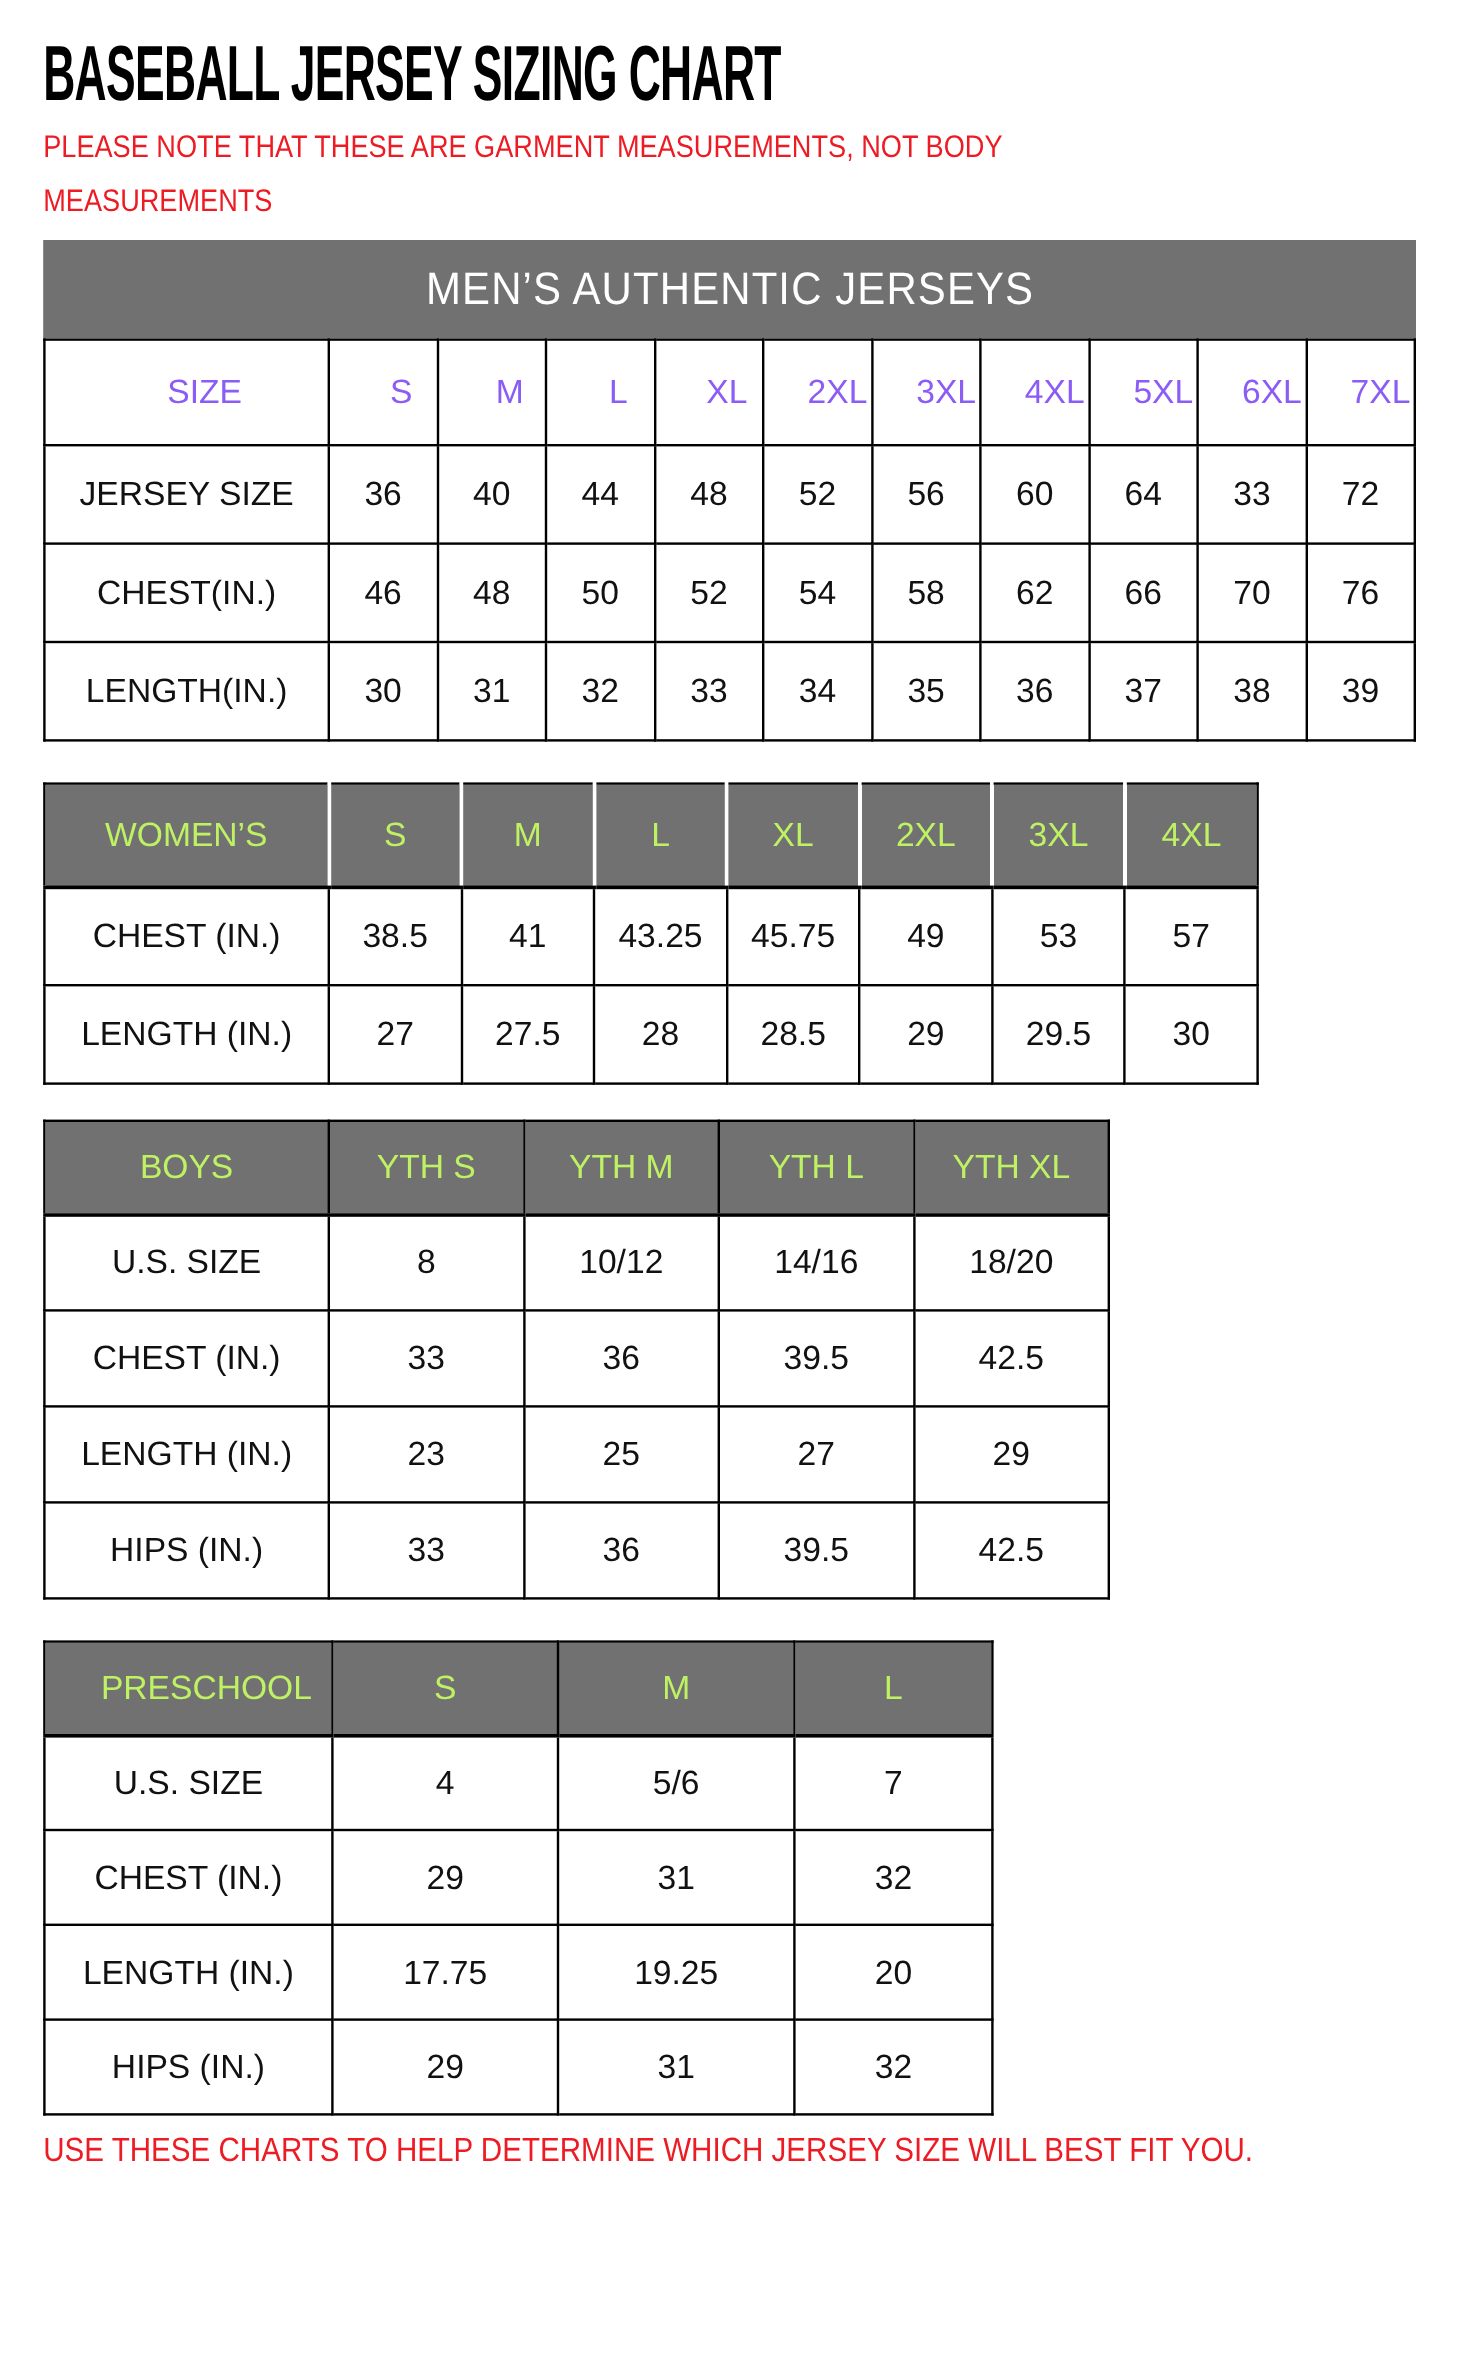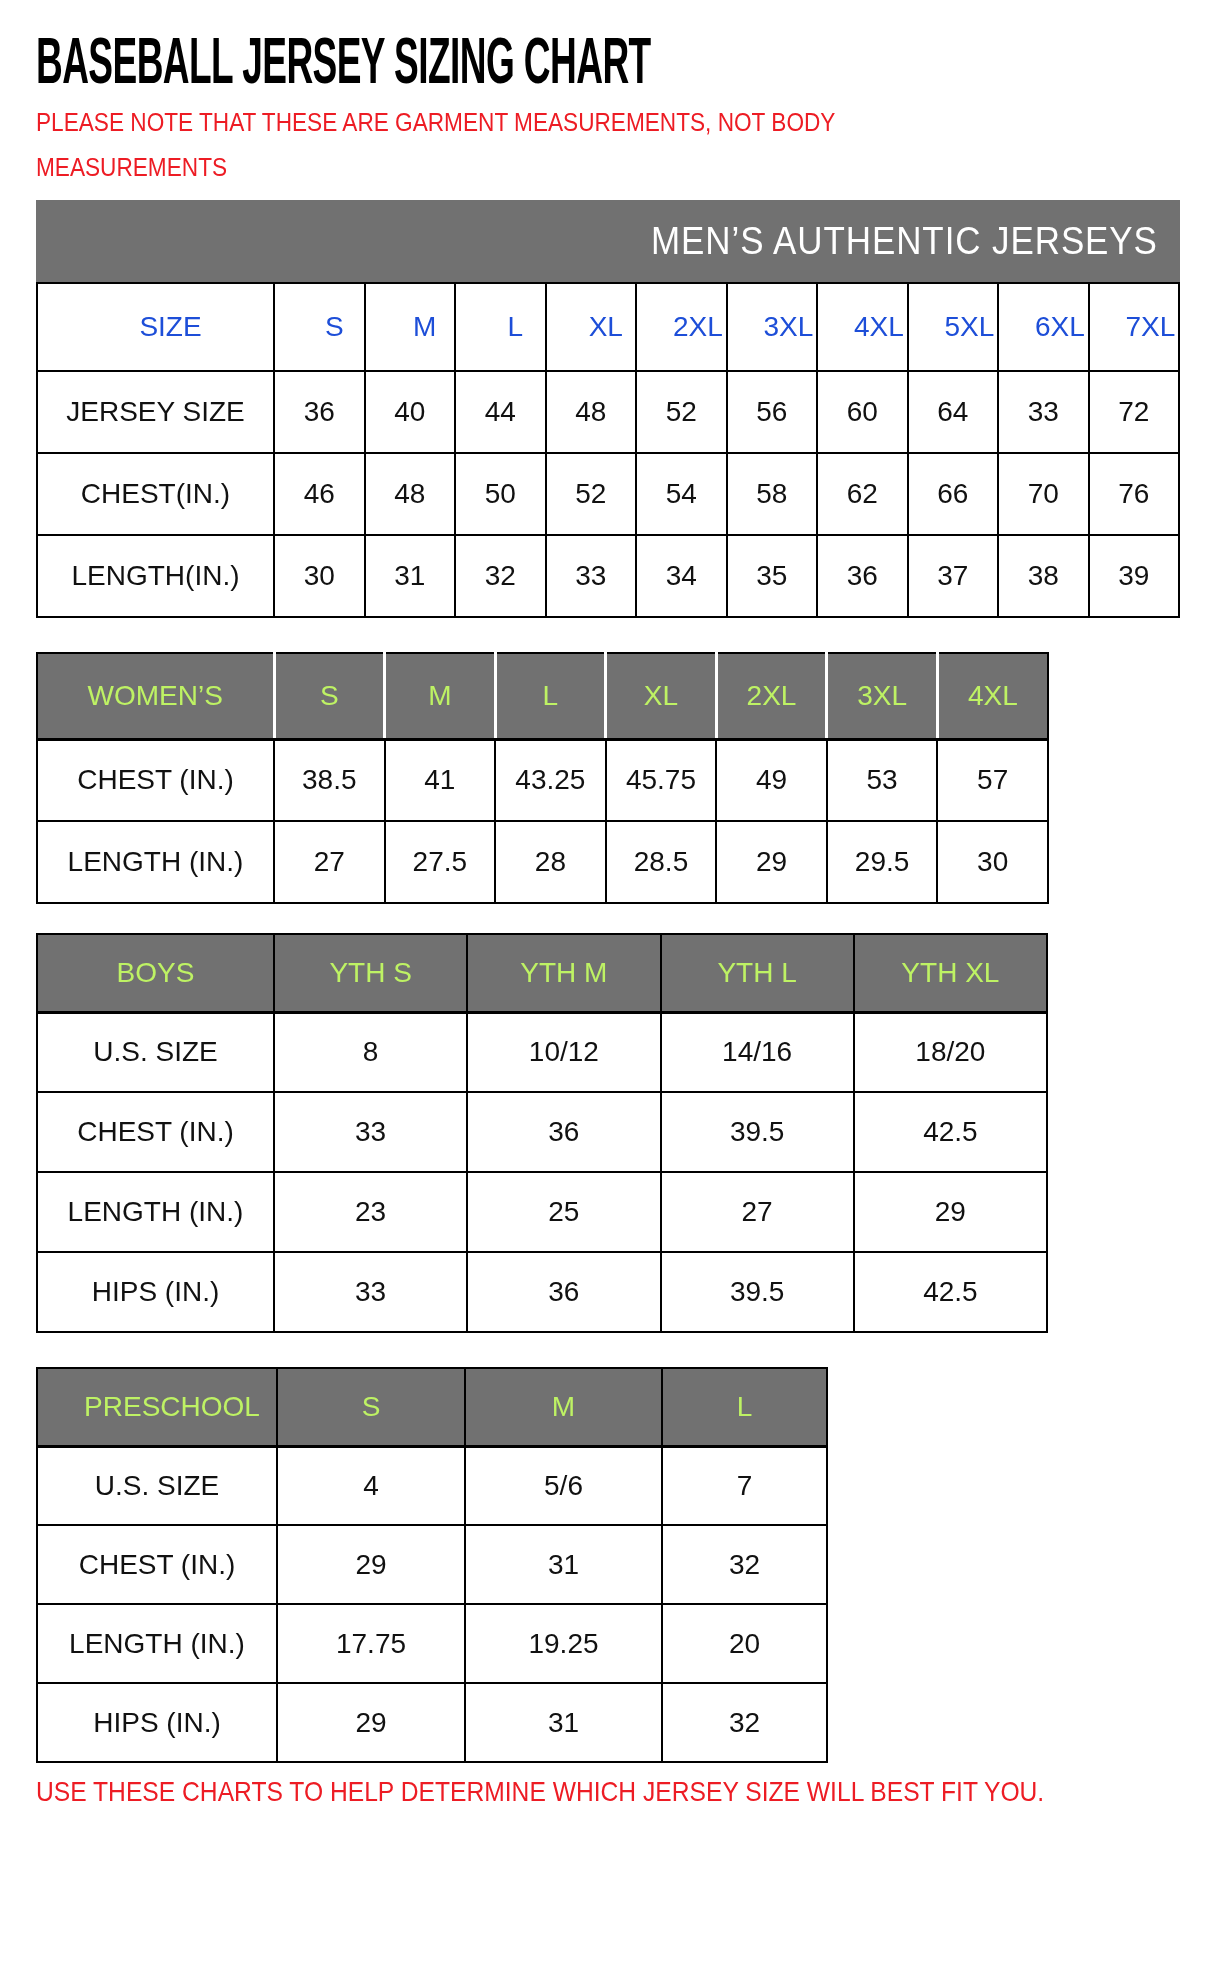--- a/index.html
+++ b/index.html
@@ -17,50 +17,50 @@
   }
   .note {
     margin:6px 0 0 36px; width:1000px;
     font-size:26px; line-height:45px;
     color:var(--red);
     transform:scaleX(0.87); transform-origin:left top;
   }
   .banner {
     margin:10px 0 0 36px; width:1144px; height:82px;
     background:var(--gray);
-    display:flex; align-items:center; justify-content:flex-end;
+    display:flex; align-items:center; justify-content:center;
   }
   .banner span {
     color:#fff; font-size:38px; letter-spacing:1px; white-space:nowrap;
     transform:scaleX(0.92); transform-origin:center;
   }
   table.size-table {
     border-collapse:collapse; table-layout:fixed;
     margin-left:36px; border:2px solid #000; background:#fff;
   }
   .size-table th, .size-table td {
     border:2px solid #000; text-align:center; vertical-align:middle;
     font-size:28px; font-weight:400; padding:0 6px; box-sizing:border-box;
     color:#111; overflow:hidden;
   }
   
   .mens { width:1144px; }
   .mens thead tr { height:88px; }
   .mens tbody tr { height:82px;padding-left:12px; }
-  .mens thead th { background:#fff; color:#1d4ed8;padding-left:36px; }
+  .mens thead th { background:#fff; color:#8b5cf6;padding-left:36px; }
   .mens thead th:first-child { width:237px; }
   
   .gray-head thead th { background:var(--gray); color:#bef264; border-bottom:3px solid #000; }
   .womens { width:1013px; margin-top:34px; }
   .womens thead tr { height:86px; }
   .womens tbody tr { height:82px; }
   .womens thead th { border-left:3px solid #fff; border-right:3px solid #fff; border-top:2px solid #000; }
   .womens thead th:first-child { border-left:2px solid #000; width:237px; }
   .womens thead th:last-child { border-right:2px solid #000; }
-  .boys { width:1012px; margin-top:29px;border-radius:30px; }
+  .boys { width:889px; margin-top:29px;border-radius:30px; }
   .boys thead tr { height:78px; }
   .boys tbody tr { height:80px; }
   .boys thead th { border-left:2px solid #000; border-right:2px solid #000; border-top:2px solid #000; }
   .boys thead th:first-child { width:237px; }
   .preschool { width:792px; margin-top:34px; }
   .preschool thead tr { height:78px; }
   .preschool tbody tr { height:79px; }
   .preschool thead th { border-left:2px solid #000; border-right:2px solid #000; border-top:2px solid #000; }
   .preschool thead th:nth-child(1) { width:240px;padding-left:36px; }
   .preschool thead th:nth-child(2) { width:188px; }

